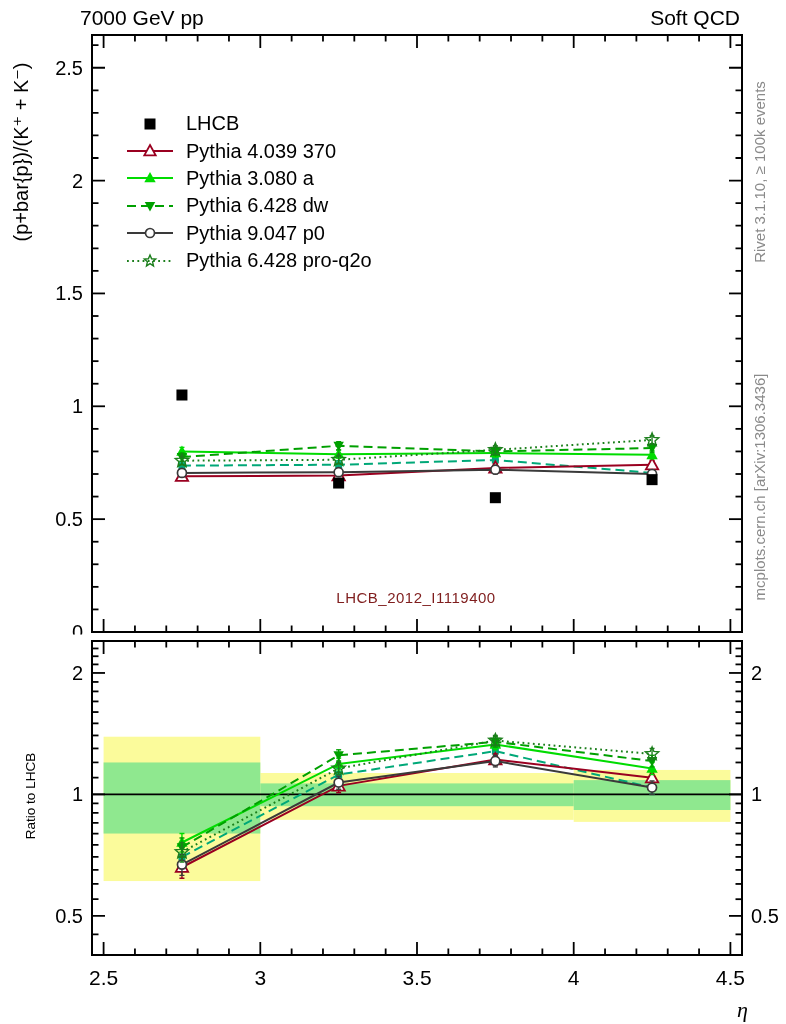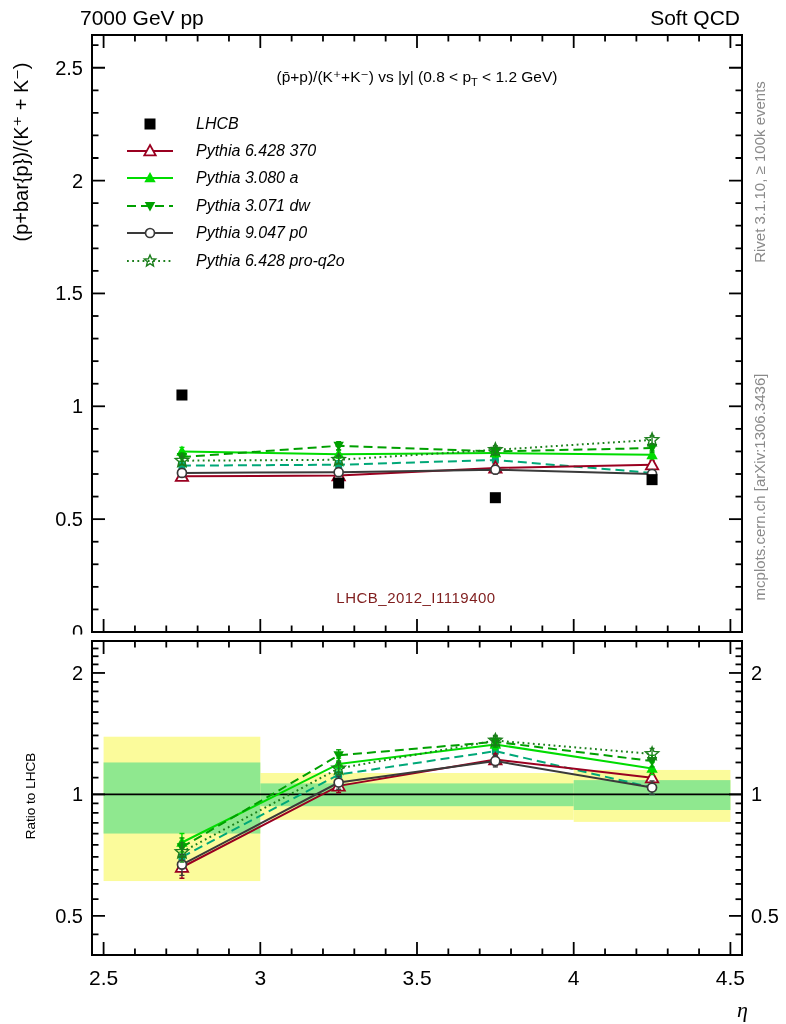--- a/index.html
+++ b/index.html
@@ -18,21 +18,21 @@
   .side-top{left:759px;top:172px;}
   .side-bottom{left:759px;top:487px;}
   .watermark{left:416px;top:597px;transform:translate(-50%,-50%);
              color:#7f1d1d;font-size:15px;letter-spacing:.5px;}
   .xlabel{left:737px;top:997px;font-size:22px;font-style:italic;
           font-family:"Liberation Serif","DejaVu Serif",serif;}
   #chart{position:absolute;left:0;top:0;}
   #legend{position:absolute;left:126px;top:110px;}
   .leg-row{display:flex;align-items:center;height:27.4px;}
   .leg-row svg{flex:0 0 auto;}
-  .leg-label{margin-left:22px;font-size:16px;font-style:italic;}
+  .leg-label{margin-left:12px;font-size:20px;}
 </style>
 </head>
 <body>
 
 <div class="page">
 
   <div class="abs hdr hdr-left">7000 GeV pp</div>
   <div class="abs hdr hdr-right">Soft QCD</div>
 
   <svg id="chart" width="786" height="1024">
@@ -482,21 +482,20 @@
         <line x1="649.553037608486" y1="759.5750752441544" x2="654.553037608486" y2="759.5750752441544" stroke="#1B7E1B" stroke-width="1.4"></line>
         <path d="M652.1 746.9L653.9 751.4L658.7 751.8L655.0 754.9L656.2 759.6L652.1 757.1L647.9 759.6L649.1 754.9L645.4 751.8L650.2 751.4Z" fill="#fff" fill-opacity="0" stroke="#1B7E1B" stroke-width="1.4"></path>
       </g>
       <text x="103.59594985535196" y="985" text-anchor="middle" font-size="21">2.5</text>
       <text x="260.29797492767597" y="985" text-anchor="middle" font-size="21">3</text>
       <text x="417" y="985" text-anchor="middle" font-size="21">3.5</text>
       <text x="573.702025072324" y="985" text-anchor="middle" font-size="21">4</text>
       <text x="730.4040501446481" y="985" text-anchor="middle" font-size="21">4.5</text>
     </svg>
 
-  <div class="abs plot-title"><span>(p̄+p)/(K⁺+K⁻) vs |y| (0.8 &lt; p</span><sub>T</sub><span> &lt; 1.2 GeV)</span></div>
 
   <div class="vlabel ylabel-main">(p+bar{p})/(K⁺ + K⁻)</div>
   <div class="vlabel ylabel-ratio">Ratio to LHCB</div>
 
   <div class="vlabel side-note side-top">Rivet 3.1.10, ≥ 100k events</div>
   <div class="vlabel side-note side-bottom">mcplots.cern.ch [arXiv:1306.3436]</div>
 
   <div class="abs watermark">LHCB_2012_I1119400</div>
 
   <div class="abs xlabel">η</div>
@@ -506,35 +505,35 @@
         <svg width="48" height="20">
           <rect x="18.5" y="4.5" width="11" height="11" fill="#000000"></rect>
         </svg>
         <span class="leg-label">LHCB</span>
       </div>
       <div class="leg-row">
         <svg width="48" height="20">
           <line x1="1" y1="10" x2="47" y2="10" stroke="#9A0020" stroke-width="2"></line>
           <path d="M24 4L29.7 14.32L18.3 14.32Z" fill="#fff" stroke="#9A0020" stroke-width="1.8"></path>
         </svg>
-        <span class="leg-label">Pythia 6.428 370</span>
+        <span class="leg-label">Pythia 4.039 370</span>
       </div>
       <div class="leg-row">
         <svg width="48" height="20">
           <line x1="1" y1="10" x2="47" y2="10" stroke="#00DC00" stroke-width="2"></line>
           <path d="M24 4L29.7 14.32L18.3 14.32Z" fill="#00DC00"></path>
         </svg>
         <span class="leg-label">Pythia 3.080 a</span>
       </div>
       <div class="leg-row">
         <svg width="48" height="20">
           <line x1="1" y1="10" x2="47" y2="10" stroke="#00A000" stroke-width="2" stroke-dasharray="9,5"></line>
           <path d="M24 15.5L29.225 6.04L18.775 6.04Z" fill="#00A000"></path>
         </svg>
-        <span class="leg-label">Pythia 3.071 dw</span>
+        <span class="leg-label">Pythia 6.428 dw</span>
       </div>
       <div class="leg-row">
         <svg width="48" height="20">
           <line x1="1" y1="10" x2="47" y2="10" stroke="#3A3A3A" stroke-width="2"></line>
           <circle cx="24" cy="10" r="4.5" fill="#fff" stroke="#3A3A3A" stroke-width="1.7"></circle>
         </svg>
         <span class="leg-label">Pythia 9.047 p0</span>
       </div>
       <div class="leg-row">
         <svg width="48" height="20">

